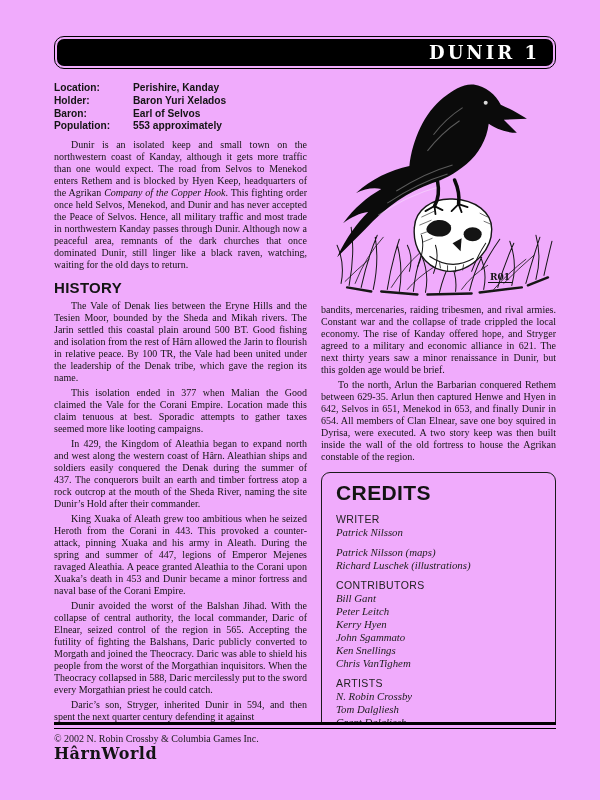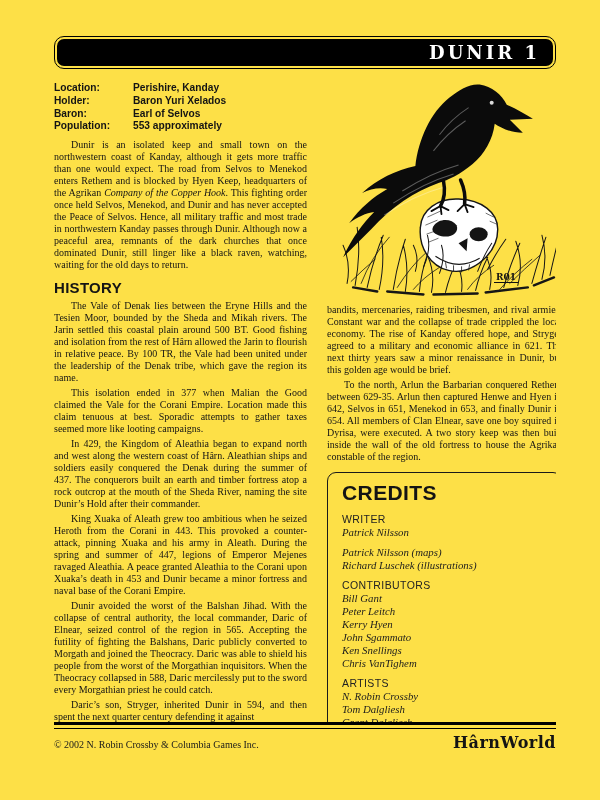--- a/index.html
+++ b/index.html
@@ -1,37 +1,37 @@
 <!DOCTYPE html>
 <html><head>
 <meta charset="utf-8">
 <style>
   html,body{margin:0;padding:0;background:#888;}
   .page{
-    width:600px;height:800px;background:#fde047;color:#141414;
+    width:600px;height:800px;background:#f0abfc;color:#141414;
     position:relative;box-sizing:border-box;
     padding:36px 44px 0 54px;
     font-family:"Liberation Serif",serif;
     overflow:hidden;
   }
   
   .titlebar{
     border:1.5px solid #000;border-radius:10px;padding:2px;margin-bottom:11px;
   }
   .titlebar-inner{
     background:#000;border-radius:7px;height:27px;
     display:flex;align-items:center;justify-content:flex-end;
     padding-right:13px;
   }
   .title-text{
     color:#fff;font-family:"DejaVu Serif",serif;font-weight:bold;
     font-size:18px;letter-spacing:3px;
   }
   
-  .columns{display:flex;gap:20px;height:644px;overflow:hidden;}
+  .columns{display:flex;gap:14px;height:644px;overflow:hidden;}
   .col-left{width:253px;flex:none;}
   .col-right{width:235px;flex:none;}
   
   .info{font-family:"Liberation Sans",sans-serif;font-weight:bold;
         font-size:10.2px;line-height:12.8px;margin:2px 0 6px 0;}
   .info-row{display:flex;}
   .info-label{width:79px;flex:none;}
   
   .body-p{font-size:10px;line-height:12px;text-align:justify;
           margin:0 0 3px 0;font-family:Liberation Serif, serif;}
@@ -62,21 +62,21 @@
   .credit-role{
     font-family:"Liberation Sans",sans-serif;font-size:10.5px;
     letter-spacing:.4px;color:#222;margin-bottom:1px;
   }
   .credit-name{
     font-style:italic;font-size:10.8px;line-height:13px;color:#1c1c1c;
   }
   
   .footer-wrap{position:absolute;left:54px;right:44px;top:722px;}
   .footer-rule{border-top:3px solid #000;border-bottom:1px solid #000;height:3px;}
-  .footer-line{display:flex;justify-content:space-between;align-items:baseline;margin-top:4px;}
+  .footer-line{display:flex;justify-content:space-between;align-items:baseline;margin-top:4px;flex-direction:column;}
   .copyright{font-size:10px;color:#1a1a1a;}
   .brand{font-family:"DejaVu Serif",serif;font-weight:bold;font-size:16px;letter-spacing:.5px;}
 </style>
 </head>
 <body>
 
 <div class="page">
 
   <div class="titlebar">
     <div class="titlebar-inner">

